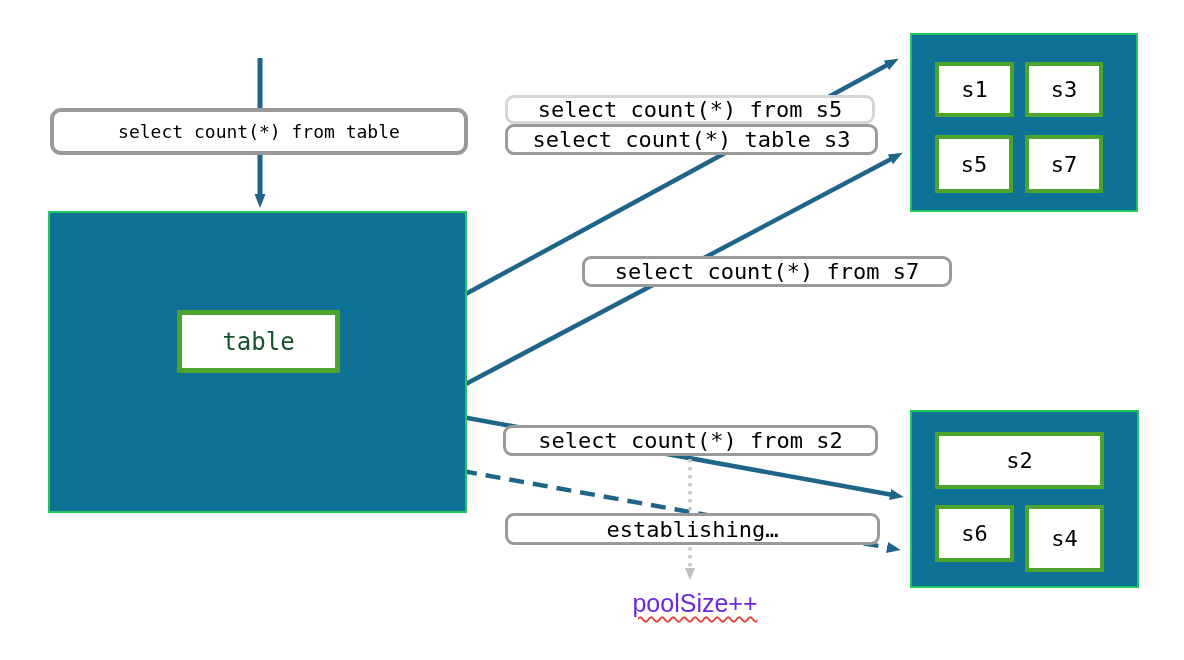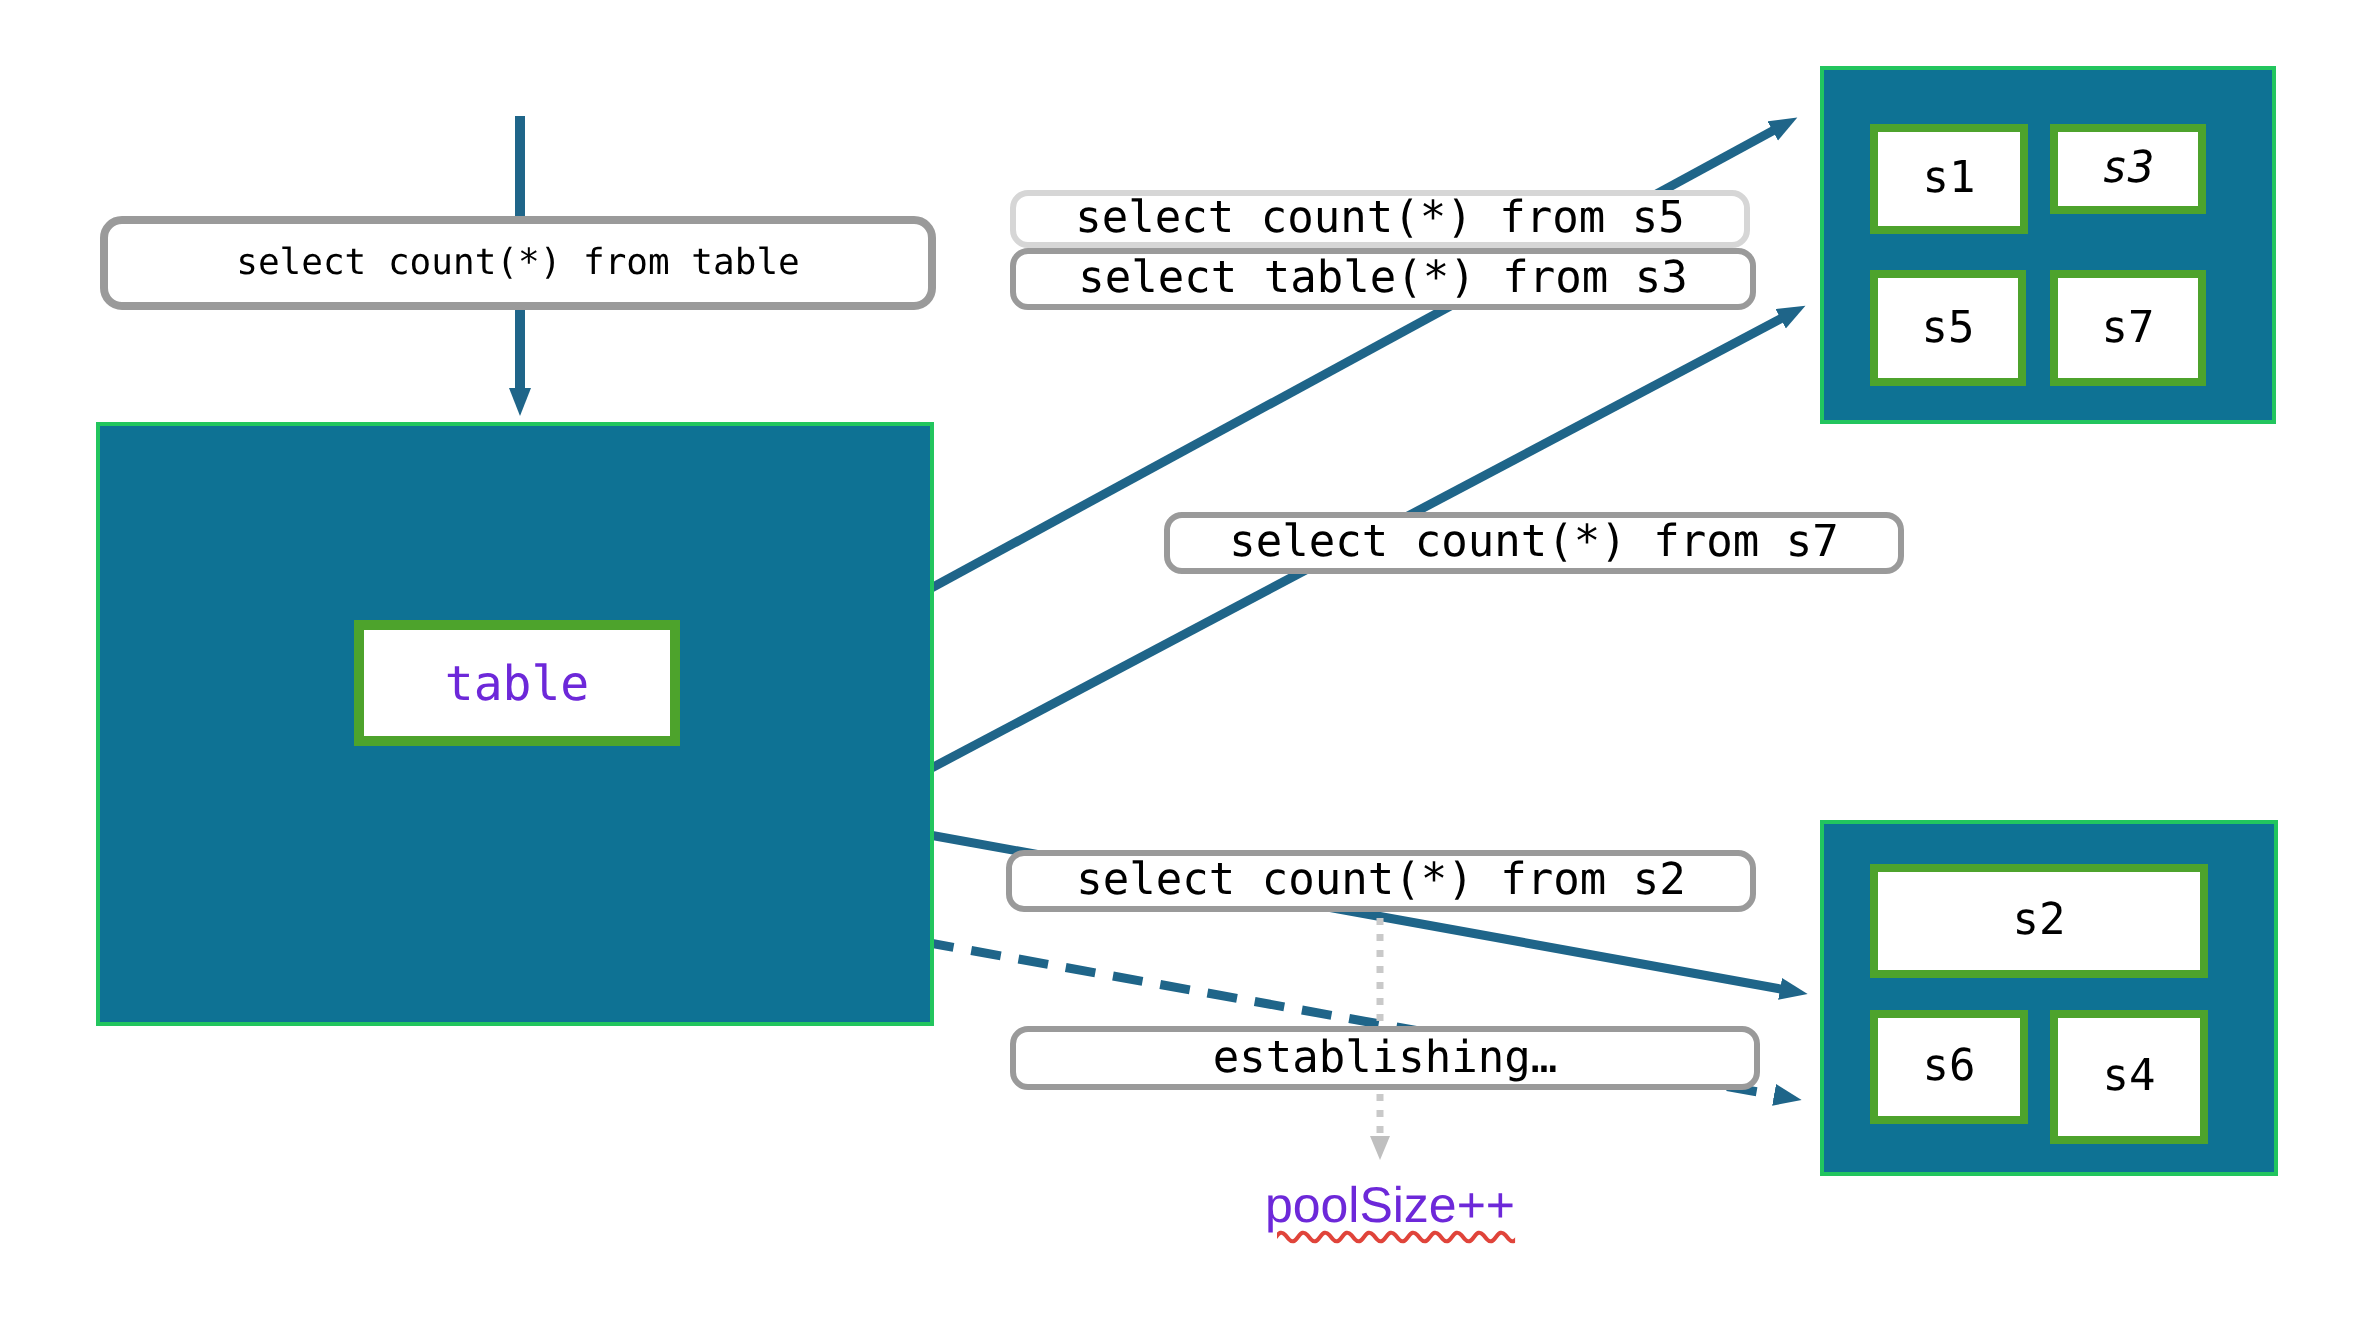--- a/index.html
+++ b/index.html
@@ -54,21 +54,21 @@
     color: #000000;
   }
   .table-box {
     position: absolute;
     background: #ffffff;
     border: 5px solid #4da32c;
     display: flex;
     align-items: center;
     justify-content: center;
     font-size: 24px;
-    color: #6d28d9;
+    color: #14532d;
   }
   #pool-size-text {
     position: absolute;
     z-index: 2;
     left: 620px;
     top: 589px;
     width: 150px;
     text-align: center;
     font-family: "Liberation Sans", "DejaVu Sans", sans-serif;
     font-size: 25px;
@@ -102,34 +102,34 @@
 
     <path d="M462,471 L890,548" stroke="#1f6589" stroke-width="4.5" fill="none" stroke-dasharray="15 9" marker-end="url(#ah-blue)"></path>
 
     <path d="M690,459 L690,570" stroke="#c9c9c9" stroke-width="3.5" fill="none" stroke-dasharray="3.5 4.5" marker-end="url(#ah-gray)"></path>
   </svg>
 
   <div class="query-label big" style="left:50px; top:108px; width:418px; height:47px;">select count(*) from table</div>
 
   <div class="query-label faded" style="left:505px; top:95px; width:370px; height:29px;">select count(*) from s5</div>
 
-  <div class="query-label" style="left:505px; top:124px; width:373px; height:31px;">select table(*) from s3</div>
+  <div class="query-label" style="left:505px; top:124px; width:373px; height:31px;">select count(*) table s3</div>
 
   <div class="query-label" style="left:582px; top:256px; width:370px; height:31px;">select count(*) from s7</div>
 
   <div class="query-label" style="left:503px; top:425px; width:375px; height:31px;">select count(*) from s2</div>
 
   <div class="query-label" style="left:505px; top:513px; width:375px; height:32px;">establishing…</div>
 
   <div class="pool-box" style="left:48px; top:211px; width:419px; height:302px;"></div>
   <div class="table-box" style="left:177px; top:310px; width:163px; height:63px; z-index:3;">table</div>
 
   <div class="pool-box" style="left:910px; top:33px; width:228px; height:179px;">
     <div class="shard" style="left:23px; top:27px; width:79px; height:55px;">s1</div>
-    <div class="shard" style="left:113px; top:27px; width:78px; height:45px;font-style:italic;">s3</div>
+    <div class="shard" style="left:113px; top:27px; width:78px; height:55px;">s3</div>
     <div class="shard" style="left:23px; top:100px; width:78px; height:58px;">s5</div>
     <div class="shard" style="left:113px; top:100px; width:78px; height:58px;">s7</div>
   </div>
 
   <div class="pool-box" style="left:910px; top:410px; width:229px; height:178px;">
     <div class="shard" style="left:23px; top:20px; width:169px; height:57px;">s2</div>
     <div class="shard" style="left:23px; top:93px; width:79px; height:57px;">s6</div>
     <div class="shard" style="left:113px; top:93px; width:79px; height:67px;">s4</div>
   </div>
 

